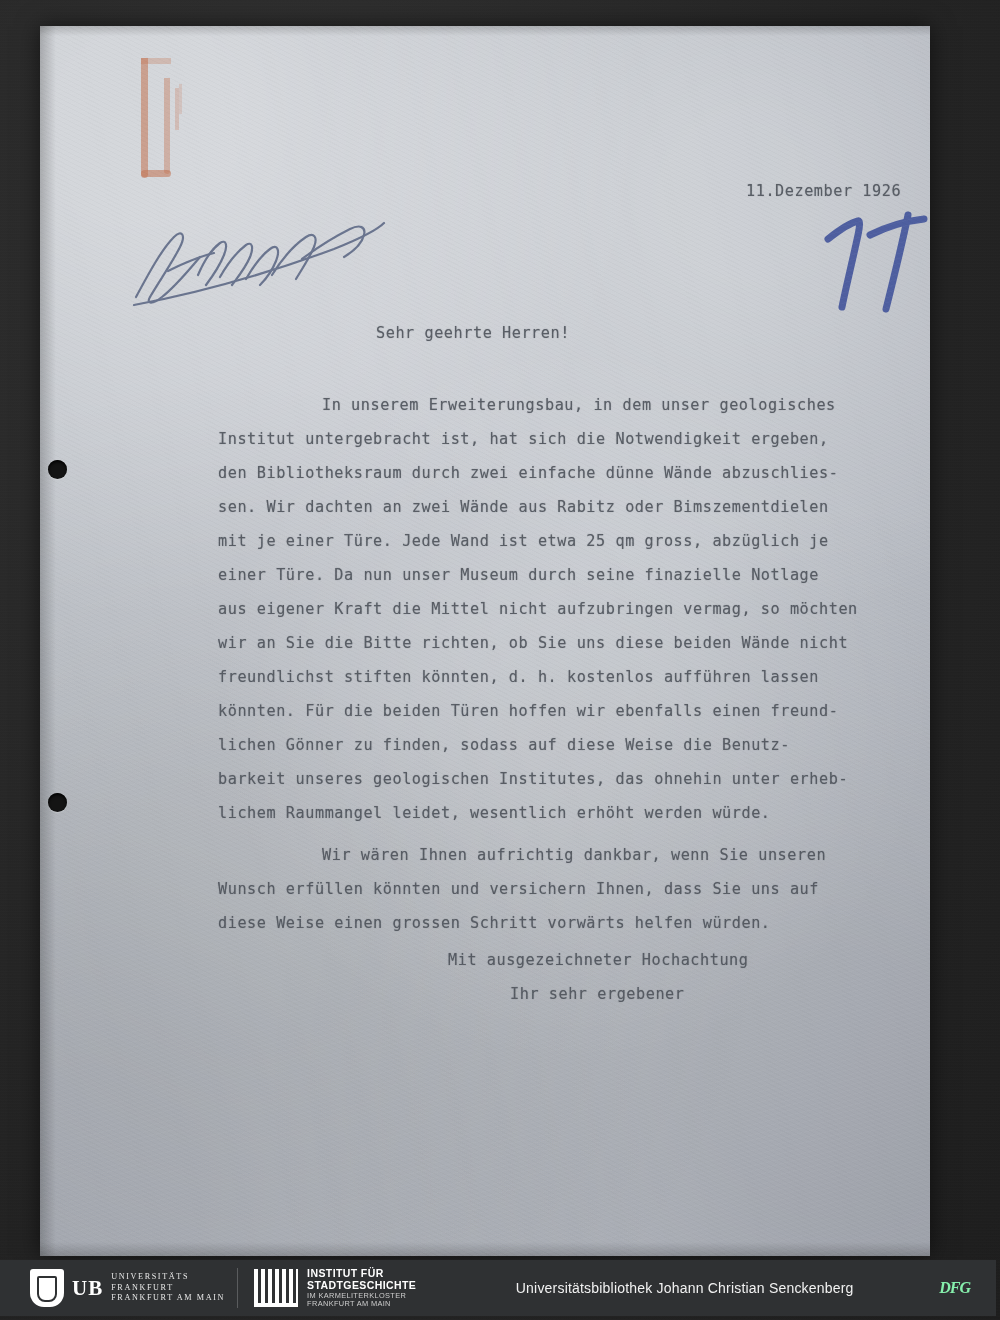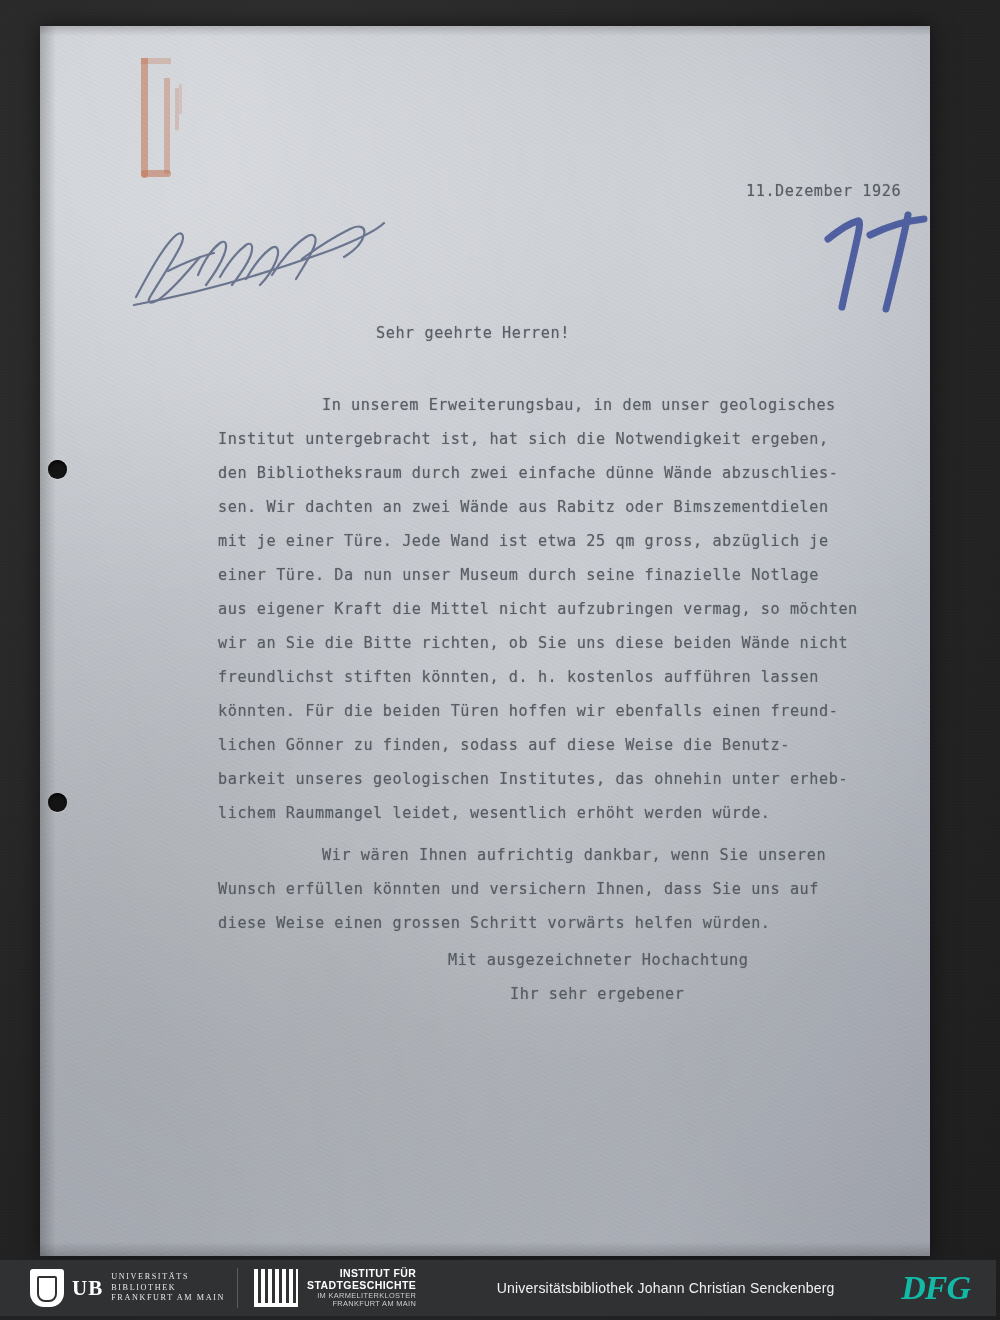--- a/index.html
+++ b/index.html
@@ -193,21 +193,20 @@
     line-height: 1.32;
   }
   .divider-v {
     width: 1px; height: 40px;
     background: #5a5c5e;
   }
   .logo-isg {
     display: flex; align-items: center; gap: 9px;
     padding: 0 14px 0 16px;
     height: 100%;
-    text-align: right;
   }
   .isg-mark {
     width: 44px; height: 38px;
     background:
       repeating-linear-gradient(90deg, #ffffff 0 4px, #2f3133 4px 7px);
     position: relative;
   }
   .isg-mark::after {
     content: "";
     position: absolute; left: 0; right: 0; bottom: 0;
@@ -225,25 +224,25 @@
     flex: 1;
     text-align: center;
     color: #f2f2f2;
     font-size: 14px;
     letter-spacing: .2px;
   }
   #footer-right {
     padding-right: 26px;
   }
   .dfg-logo {
-    color: #14b8a6;
+    color: #86efac;
     font-family: "Liberation Serif", serif;
     font-weight: bold;
     font-style: italic;
-    font-size: 34px;
+    font-size: 16px;
     letter-spacing: -1px;
   }
 </style>
 </head>
 <body>
 
 <div id="page">
 
   <div class="mount"></div>
 
@@ -316,21 +315,21 @@
   <div id="footer">
     <div id="footer-left">
 
       <div class="logo-ub">
         <div class="ub-crest"></div>
         <div>
           <div class="ub-word">UB</div>
         </div>
         <div class="ub-lines">
           <div>UNIVERSITÄTS</div>
-          <div>BIBLIOTHEK</div>
+          <div>FRANKFURT</div>
           <div>FRANKFURT AM MAIN</div>
         </div>
       </div>
 
       <div class="divider-v"></div>
 
       <div class="logo-isg">
         <div class="isg-mark"></div>
         <div class="isg-text">
           <div class="isg-t1">INSTITUT FÜR</div>

